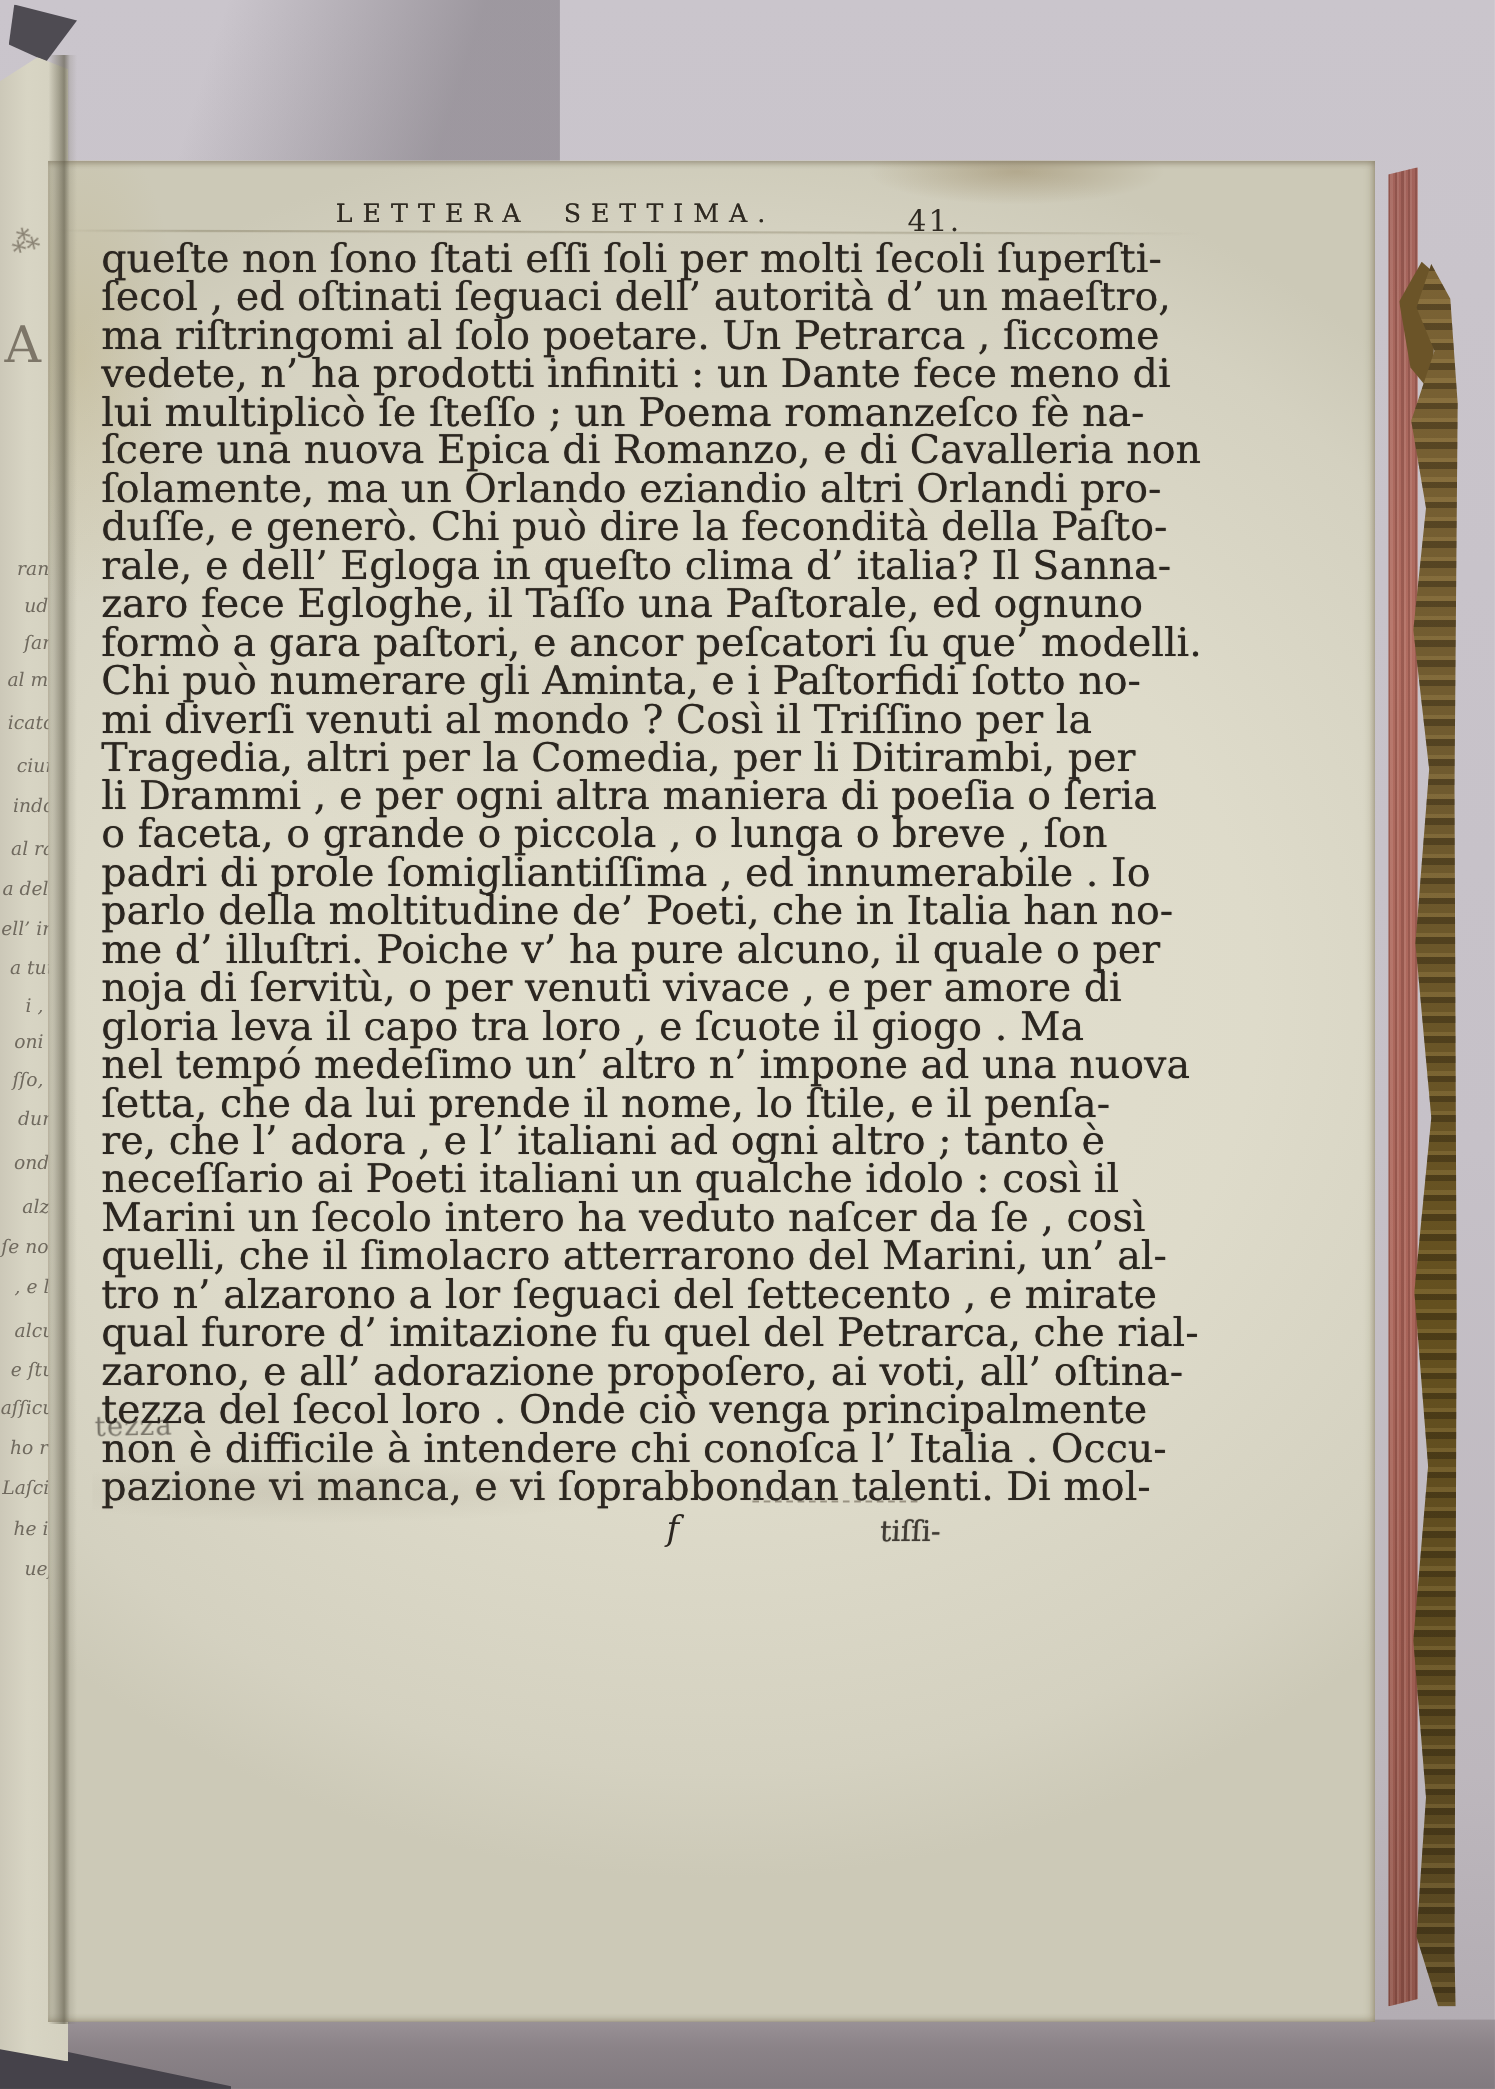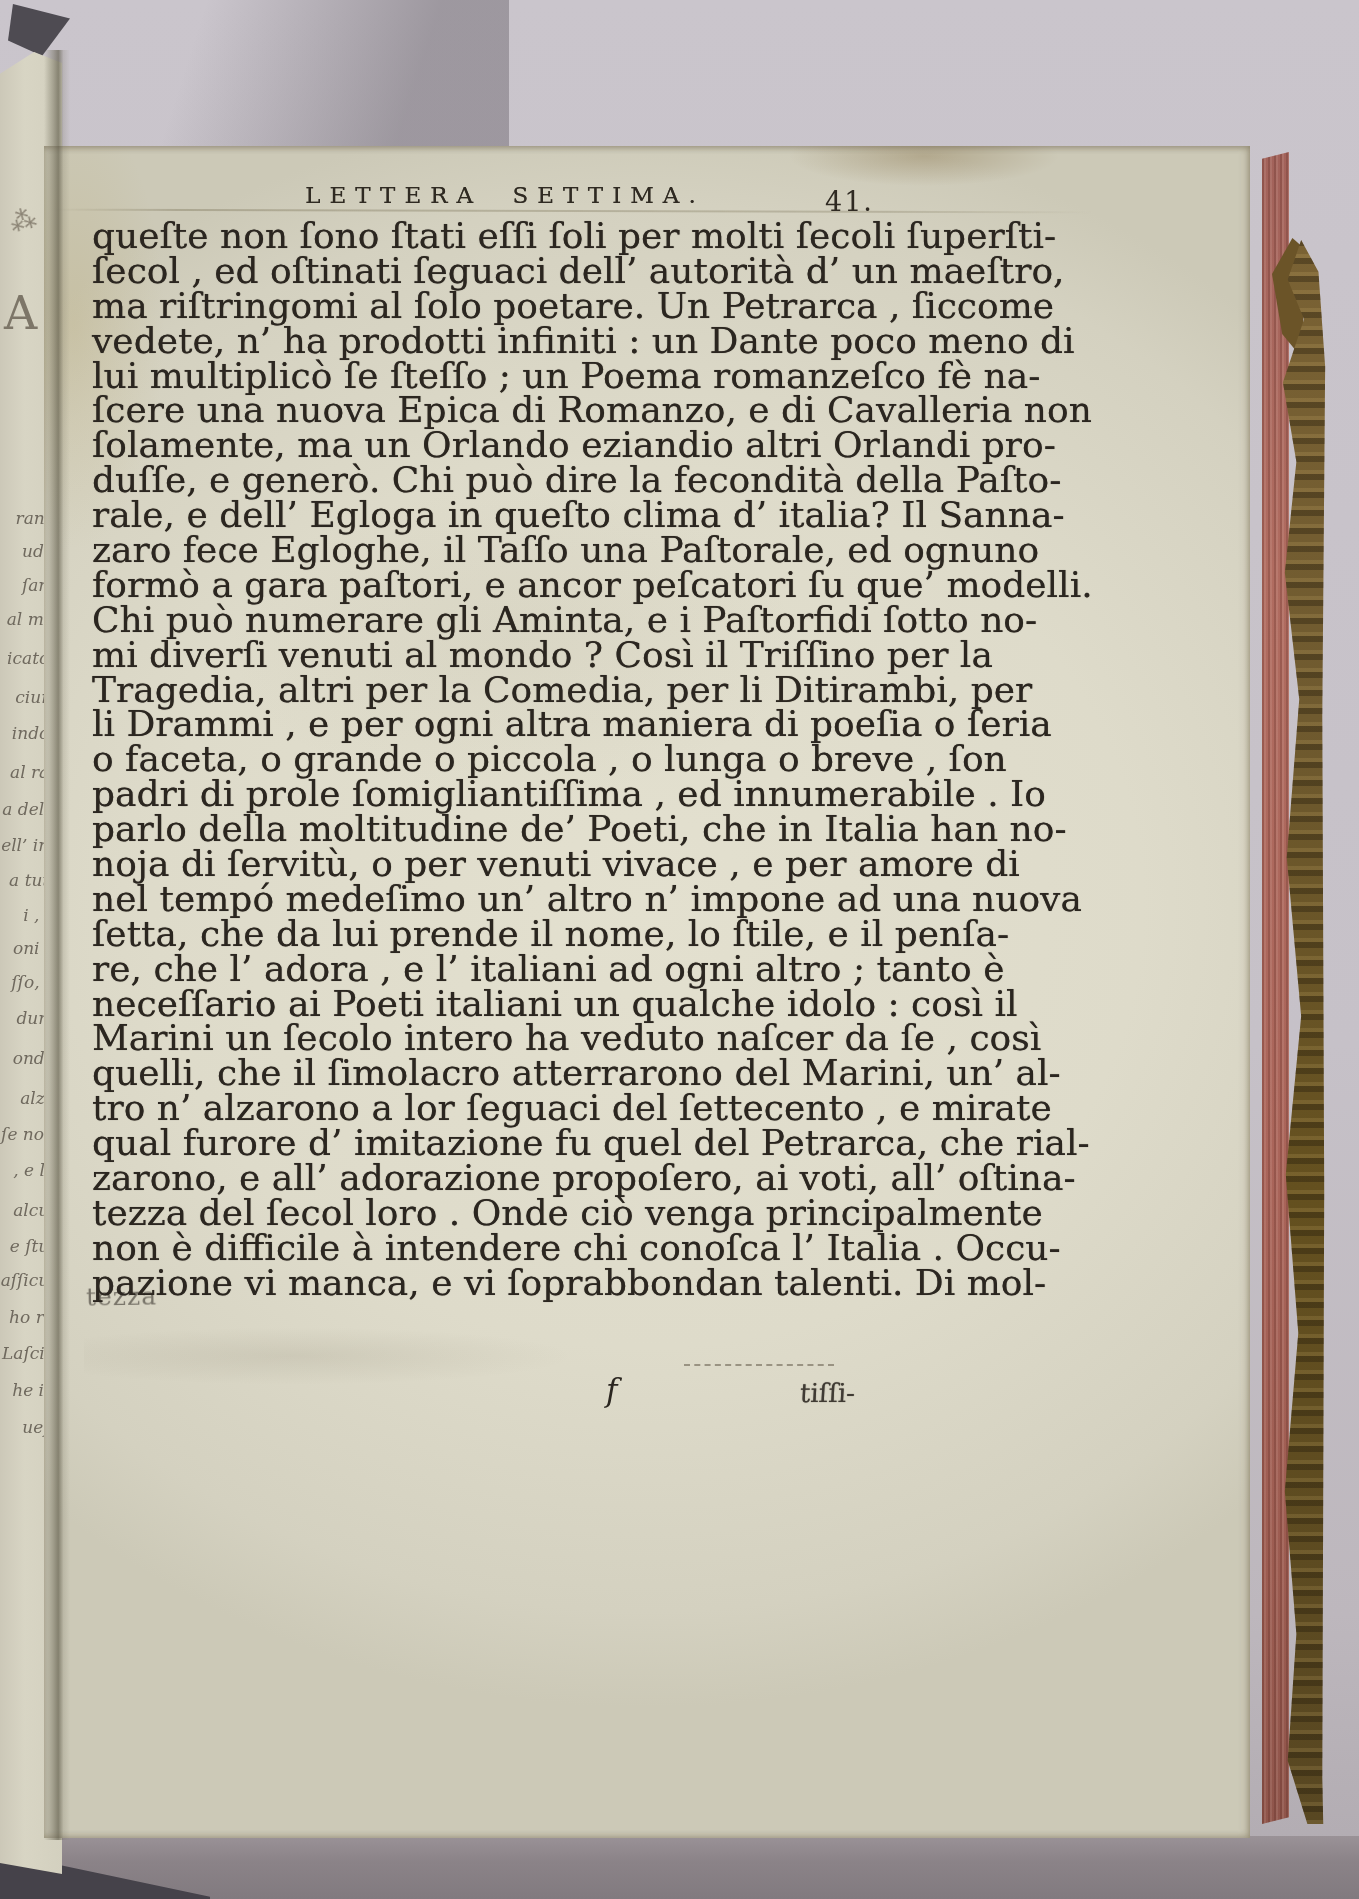--- a/index.html
+++ b/index.html
@@ -122,36 +122,38 @@
   <div class="abs crease-line"></div>
   <div class="abs mid-ghost"></div>
   <div class="abs page-header">LETTERA SETTIMA.</div>
   <div class="abs page-number">41.</div>
 
   <div class="abs body-text">
 
   <div class="text-line">queſte non ſono ſtati eſſi ſoli per molti ſecoli ſuperſti-</div>
       <div class="text-line">ſecol , ed oſtinati ſeguaci dell’ autorità d’ un maeſtro,</div>
       <div class="text-line">ma riſtringomi al ſolo poetare. Un Petrarca , ſiccome</div>
-      <div class="text-line">vedete, n’ ha prodotti infiniti : un Dante poco meno di</div>
+      <div class="text-line">vedete, n’ ha prodotti infiniti : un Dante fece meno di</div>
       <div class="text-line">lui multiplicò ſe ſteſſo ; un Poema romanzeſco fè na-</div>
       <div class="text-line">ſcere una nuova Epica di Romanzo, e di Cavalleria non</div>
       <div class="text-line">ſolamente, ma un Orlando eziandio altri Orlandi pro-</div>
       <div class="text-line">duſſe, e generò. Chi può dire la fecondità della Paſto-</div>
       <div class="text-line">rale, e dell’ Egloga in queſto clima d’ italia? Il Sanna-</div>
       <div class="text-line">zaro fece Egloghe, il Taſſo una Paſtorale, ed ognuno</div>
       <div class="text-line">formò a gara paſtori, e ancor peſcatori ſu que’ modelli.</div>
       <div class="text-line">Chi può numerare gli Aminta, e i Paſtorfidi ſotto no-</div>
       <div class="text-line">mi diverſi venuti al mondo ? Così il Triſſino per la</div>
       <div class="text-line">Tragedia, altri per la Comedia, per li Ditirambi, per</div>
       <div class="text-line">li Drammi , e per ogni altra maniera di poeſia o ſeria</div>
       <div class="text-line">o faceta, o grande o piccola , o lunga o breve , ſon</div>
       <div class="text-line">padri di prole ſomigliantiſſima , ed innumerabile . Io</div>
       <div class="text-line">parlo della moltitudine de’ Poeti, che in Italia han no-</div>
+      <div class="text-line">me d’ illuſtri. Poiche v’ ha pure alcuno, il quale o per</div>
       <div class="text-line">noja di ſervitù, o per venuti vivace , e per amore di</div>
+      <div class="text-line">gloria leva il capo tra loro , e ſcuote il giogo . Ma</div>
       <div class="text-line">nel tempó medeſimo un’ altro n’ impone ad una nuova</div>
       <div class="text-line">ſetta, che da lui prende il nome, lo ſtile, e il penſa-</div>
       <div class="text-line">re, che l’ adora , e l’ italiani ad ogni altro ; tanto è</div>
       <div class="text-line">neceſſario ai Poeti italiani un qualche idolo : così il</div>
       <div class="text-line">Marini un ſecolo intero ha veduto naſcer da ſe , così</div>
       <div class="text-line">quelli, che il ſimolacro atterrarono del Marini, un’ al-</div>
       <div class="text-line">tro n’ alzarono a lor ſeguaci del ſettecento , e mirate</div>
       <div class="text-line">qual furore d’ imitazione fu quel del Petrarca, che rial-</div>
       <div class="text-line">zarono, e all’ adorazione propoſero, ai voti, all’ oſtina-</div>
       <div class="text-line">tezza del ſecol loro . Onde ciò venga principalmente</div>

